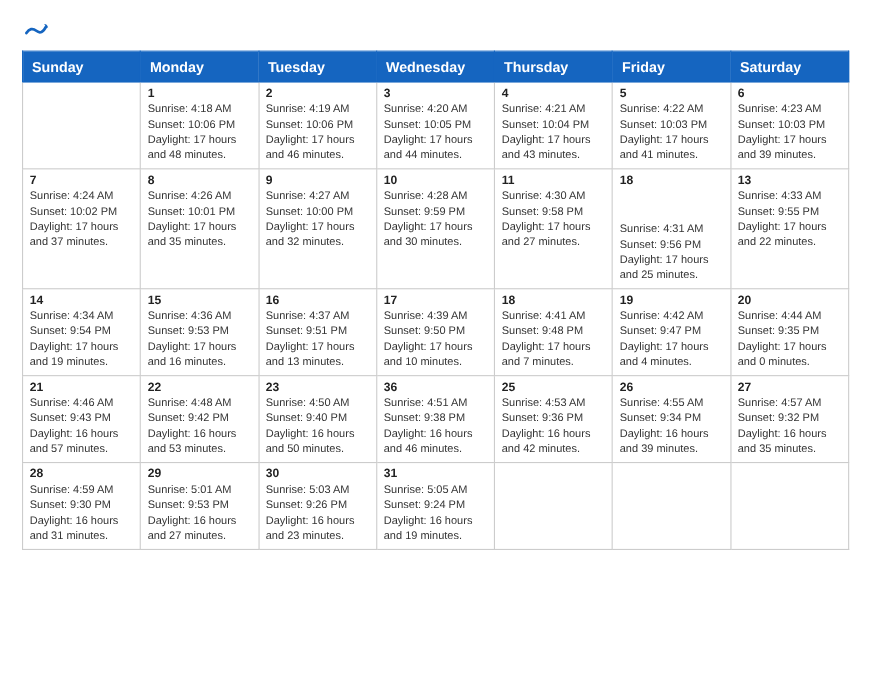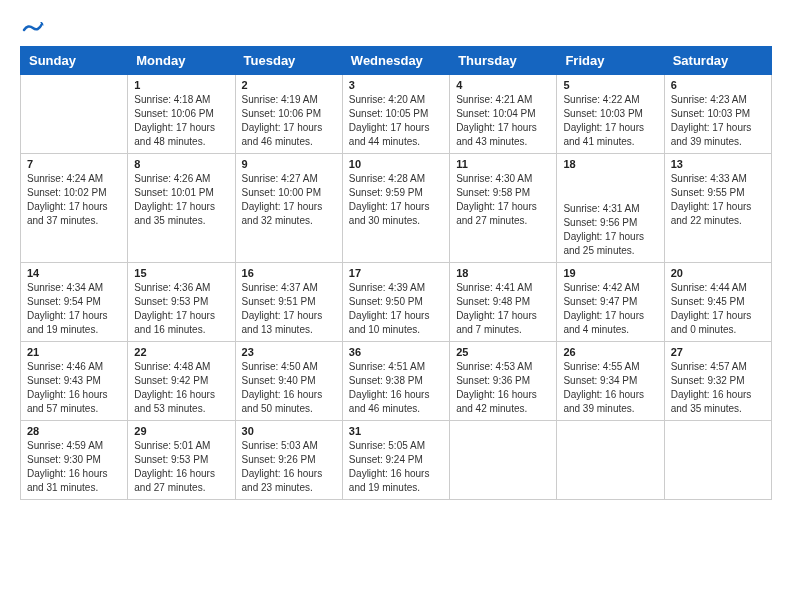--- a/index.html
+++ b/index.html
@@ -298,21 +298,21 @@
             <div class="info" style="white-space: pre-line;">Sunrise: 4:42 AM
 Sunset: 9:47 PM
 Daylight: 17 hours
 and 4 minutes.</div>
           </div>
         </td>
         <td>
           <div class="day-cell-content">
             <span class="date-num">20</span>
             <div class="info" style="white-space: pre-line;">Sunrise: 4:44 AM
-Sunset: 9:45 PM
+Sunset: 9:35 PM
 Daylight: 17 hours
 and 0 minutes.</div>
           </div>
         </td>
       </tr>
       <tr>
         <td>
           <div class="day-cell-content">
             <span class="date-num">21</span>
             <div class="info" style="white-space: pre-line;">Sunrise: 4:46 AM

